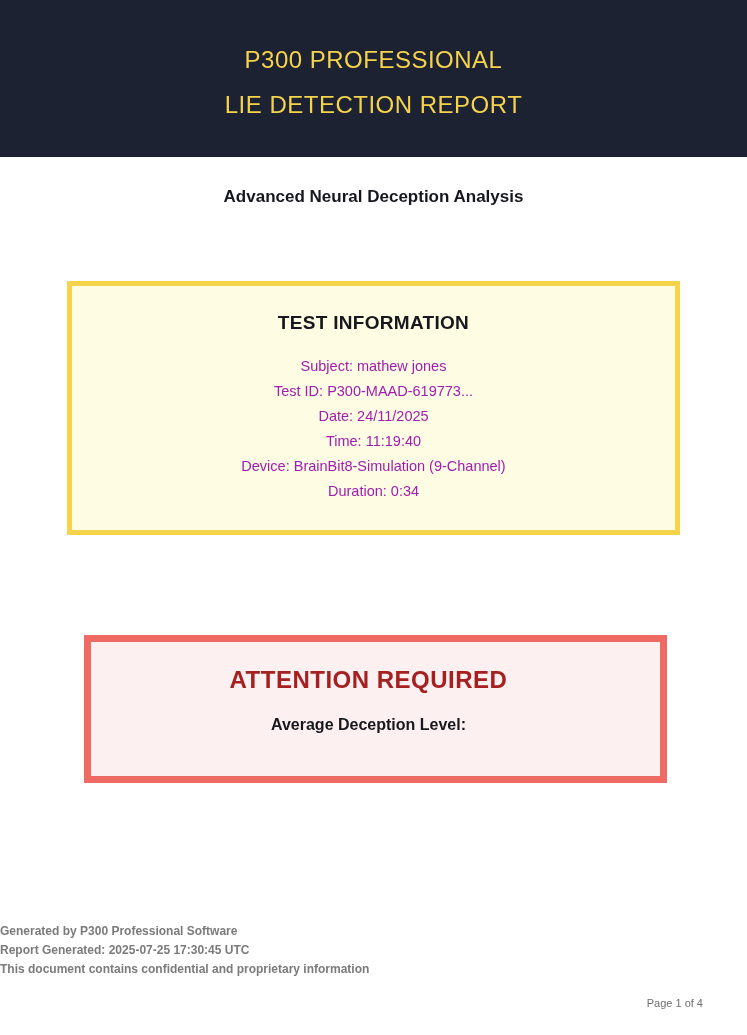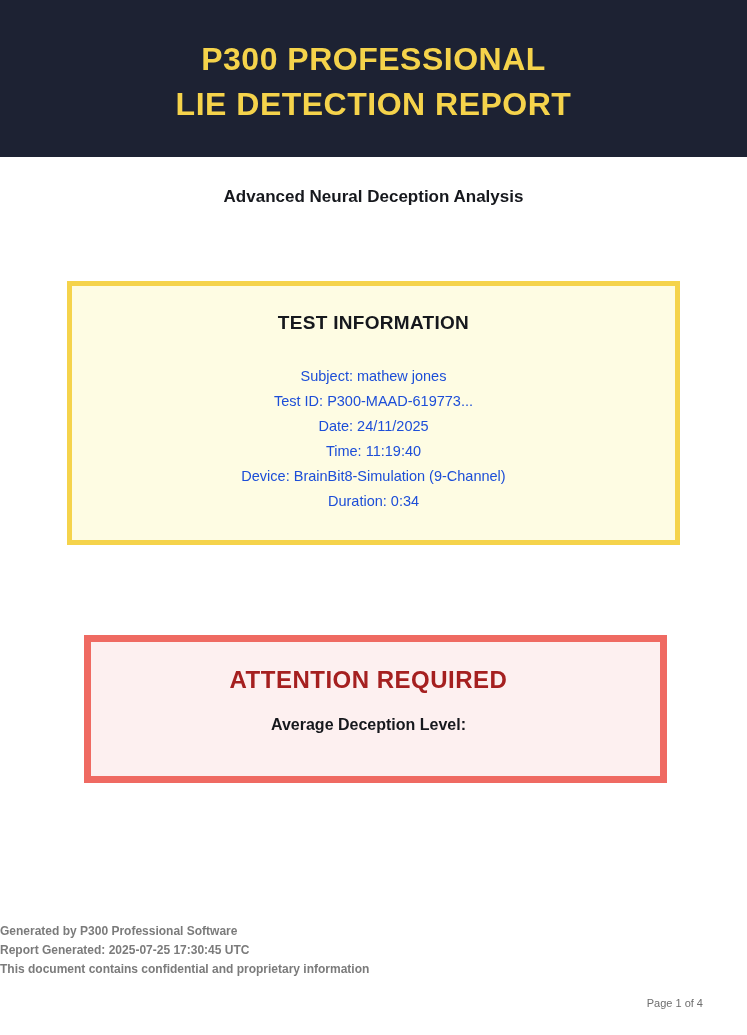--- a/index.html
+++ b/index.html
@@ -28,22 +28,22 @@
     height: 157px;
     display: flex;
     flex-direction: column;
     align-items: center;
     justify-content: center;
     box-sizing: border-box;
     padding-top: 6px;
   }
   .header-line {
     color: #f5d34b;
-    font-size: 32px;
-    font-weight: bold;
+    font-size: 24px;
+    font-weight: normal;
     letter-spacing: 0.5px;
     line-height: 45px;
     text-align: right;
   }
   
   .subtitle {
     text-align: center;
     font-size: 17px;
     font-weight: bold;
     color: #16181d;
@@ -58,26 +58,26 @@
     box-sizing: border-box;
     background: #fefce3;
     border: 5px solid #f5d34b;
     padding: 26px 10px 26px 10px;
     text-align: center;
   }
   .info-title {
     font-size: 19px;
     font-weight: bold;
     color: #16181d;
-    margin-bottom: 30px;
+    margin-bottom: 20px;
     letter-spacing: 0.3px;
   }
   .info-row {
     font-size: 14.5px;
-    color: #1d4ed8;
+    color: #a21caf;
     line-height: 25px;
   }
   
   .alert-box {
     position: absolute;
     left: 84px;
     top: 635px;
     width: 583px;
     box-sizing: border-box;
     background: #fdf0f0;

